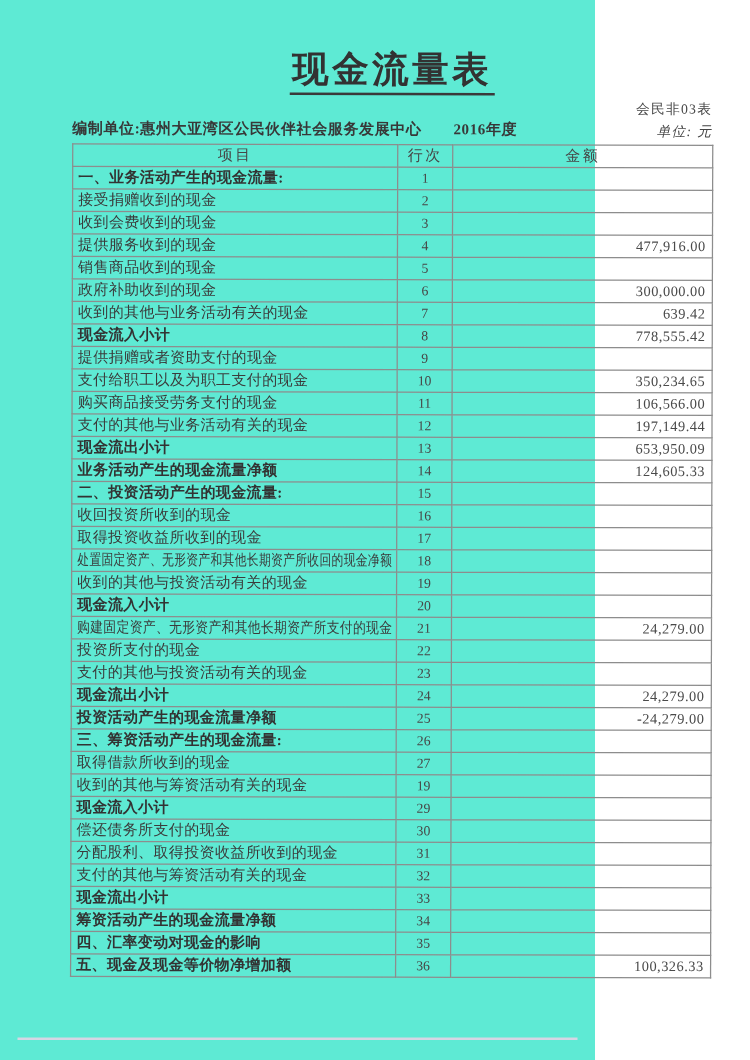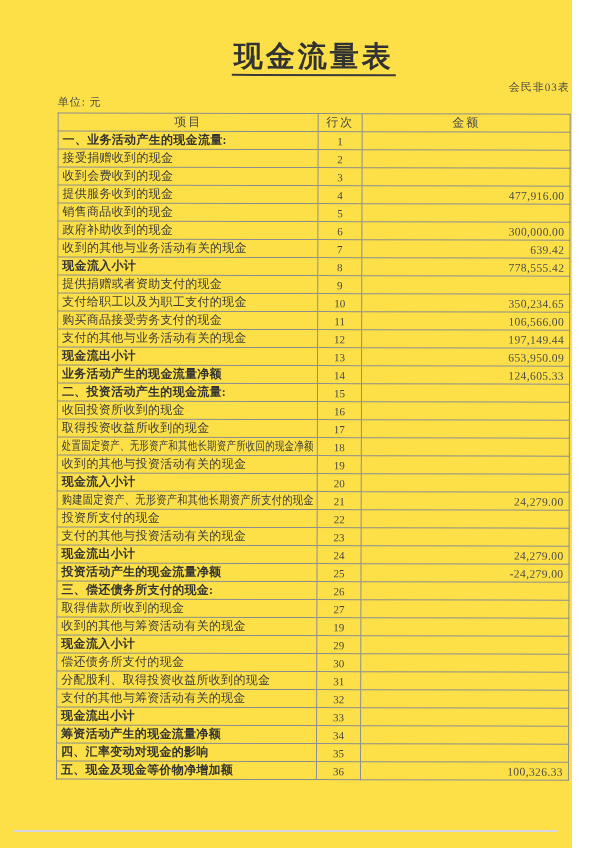--- a/index.html
+++ b/index.html
@@ -6,22 +6,22 @@
   html, body { background: #ffffff; }
   body {
     width: 600px; height: 848px;
     font-family: "Liberation Serif", "DejaVu Serif", serif;
     color: #3b3b3b;
     position: relative;
     overflow: hidden;
   }
   .page {
     position: absolute;
-    left: 0; top: 0; width: 572px; height: 848px;
-    background: #fde047;
+    left: 0; top: 0; width: 476px; height: 848px;
+    background: #5eead4;
   }
   .scan-tilt {
     transform: rotate(0.15deg);
     transform-origin: 50% 40%;
   }
   .content {
     position: absolute;
     left: 58px; top: 0;
     width: 512px;
   }
@@ -49,21 +49,21 @@
   .prep-row {
     display: flex;
     justify-content: space-between;
     align-items: flex-end;
     font-size: 12px;
     margin-top: 1px;
     margin-bottom: 3px;
   }
   .prep-left { font-weight: bold; color: #383838; letter-spacing: 0.5px; }
   .prep-left .year { margin-left: 22px; }
-  .unit-label { font-size: 11px; color: #454545; letter-spacing: 1px; }
+  .unit-label { font-size: 11px; color: #454545; letter-spacing: 1px; font-style: italic; }
 
   table.cashflow {
     width: 512px;
     border-collapse: collapse;
     table-layout: fixed;
   }
   table.cashflow th, table.cashflow td {
     border: 1px solid #8d8d8d;
     height: 17.7px;
     overflow: hidden;
@@ -116,20 +116,24 @@
   <div class="scan-tilt">
     <div class="content">
 
       <h1 class="doc-title">
         <span class="underlined">现金流量表</span>
       </h1>
 
       <div class="form-code">会民非03表</div>
 
       <div class="prep-row">
+        <div class="prep-left">
+          <span>编制单位:惠州大亚湾区公民伙伴社会服务发展中心</span>
+          <span class="year">2016年度</span>
+        </div>
         <div class="unit-label">单位: 元</div>
       </div>
 
       <table class="cashflow">
         <colgroup>
           <col style="width:260px">
           <col style="width:44px">
           <col style="width:208px">
         </colgroup>
         <thead>
@@ -259,21 +263,21 @@
     <td class="item"><span>现金流出小计</span></td>
     <td class="line">24</td>
     <td class="amount">24,279.00</td>
   </tr>
             <tr class="bold">
     <td class="item"><span>投资活动产生的现金流量净额</span></td>
     <td class="line">25</td>
     <td class="amount">-24,279.00</td>
   </tr>
             <tr class="bold">
-    <td class="item"><span>三、偿还债务所支付的现金:</span></td>
+    <td class="item"><span>三、筹资活动产生的现金流量:</span></td>
     <td class="line">26</td>
     <td class="amount"></td>
   </tr>
             <tr>
     <td class="item"><span>取得借款所收到的现金</span></td>
     <td class="line">27</td>
     <td class="amount"></td>
   </tr>
             <tr>
     <td class="item"><span>收到的其他与筹资活动有关的现金</span></td>

